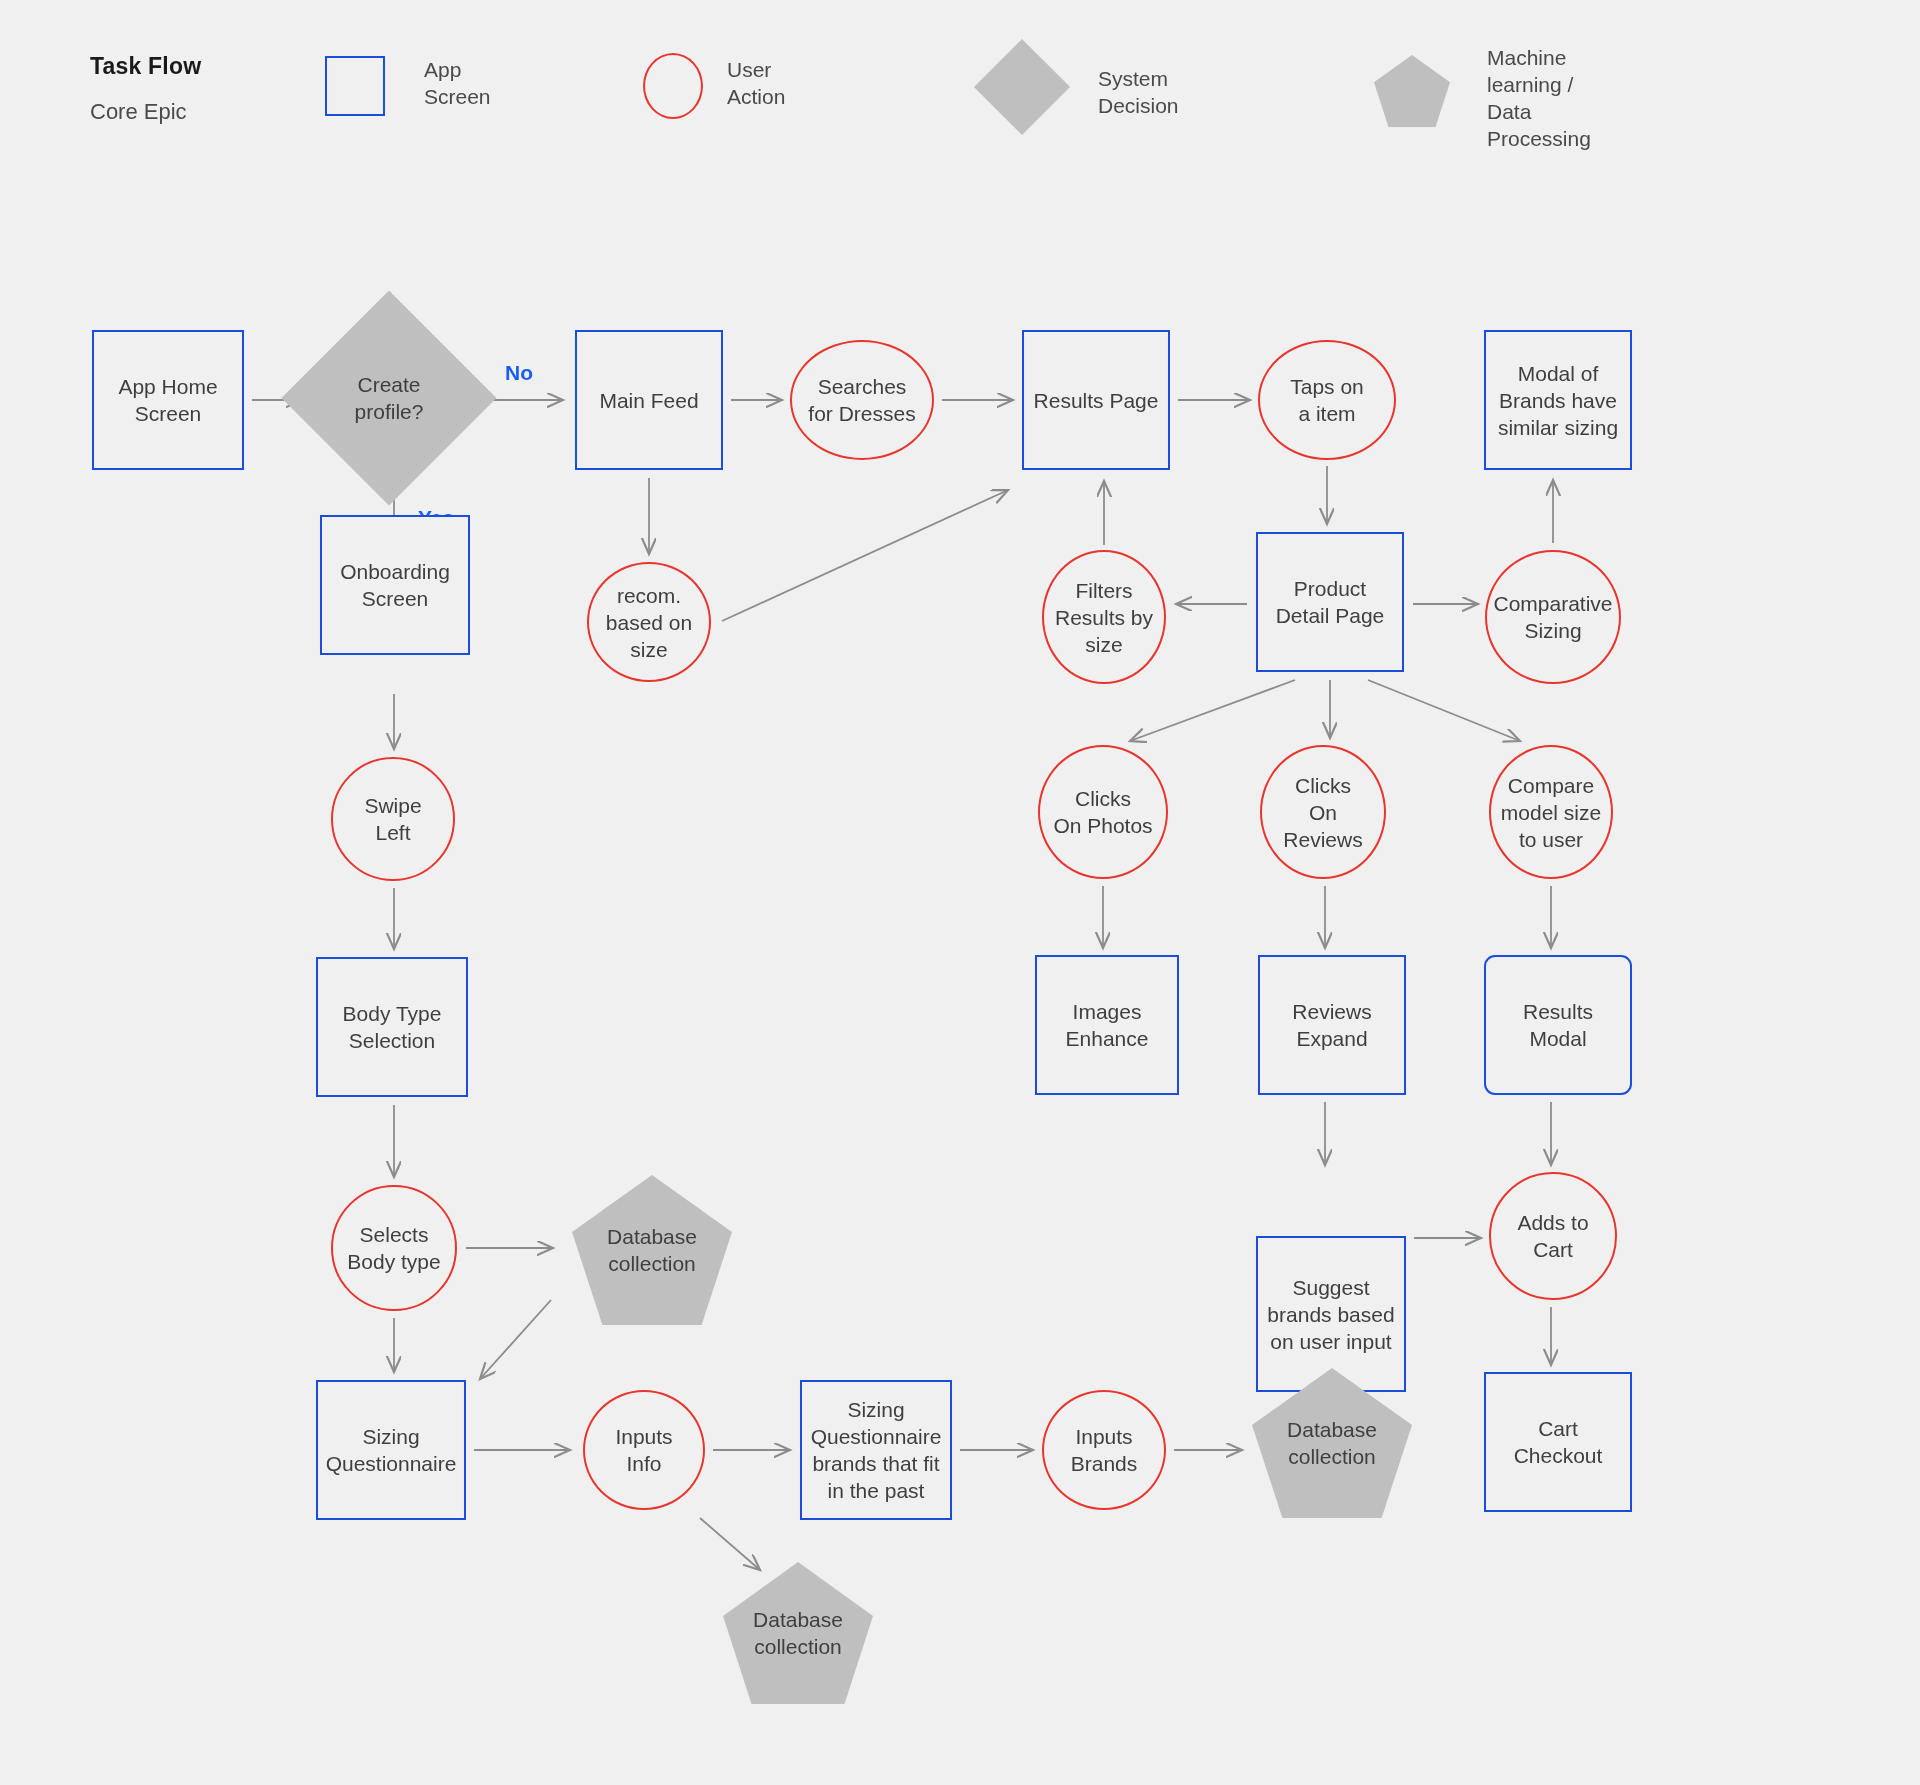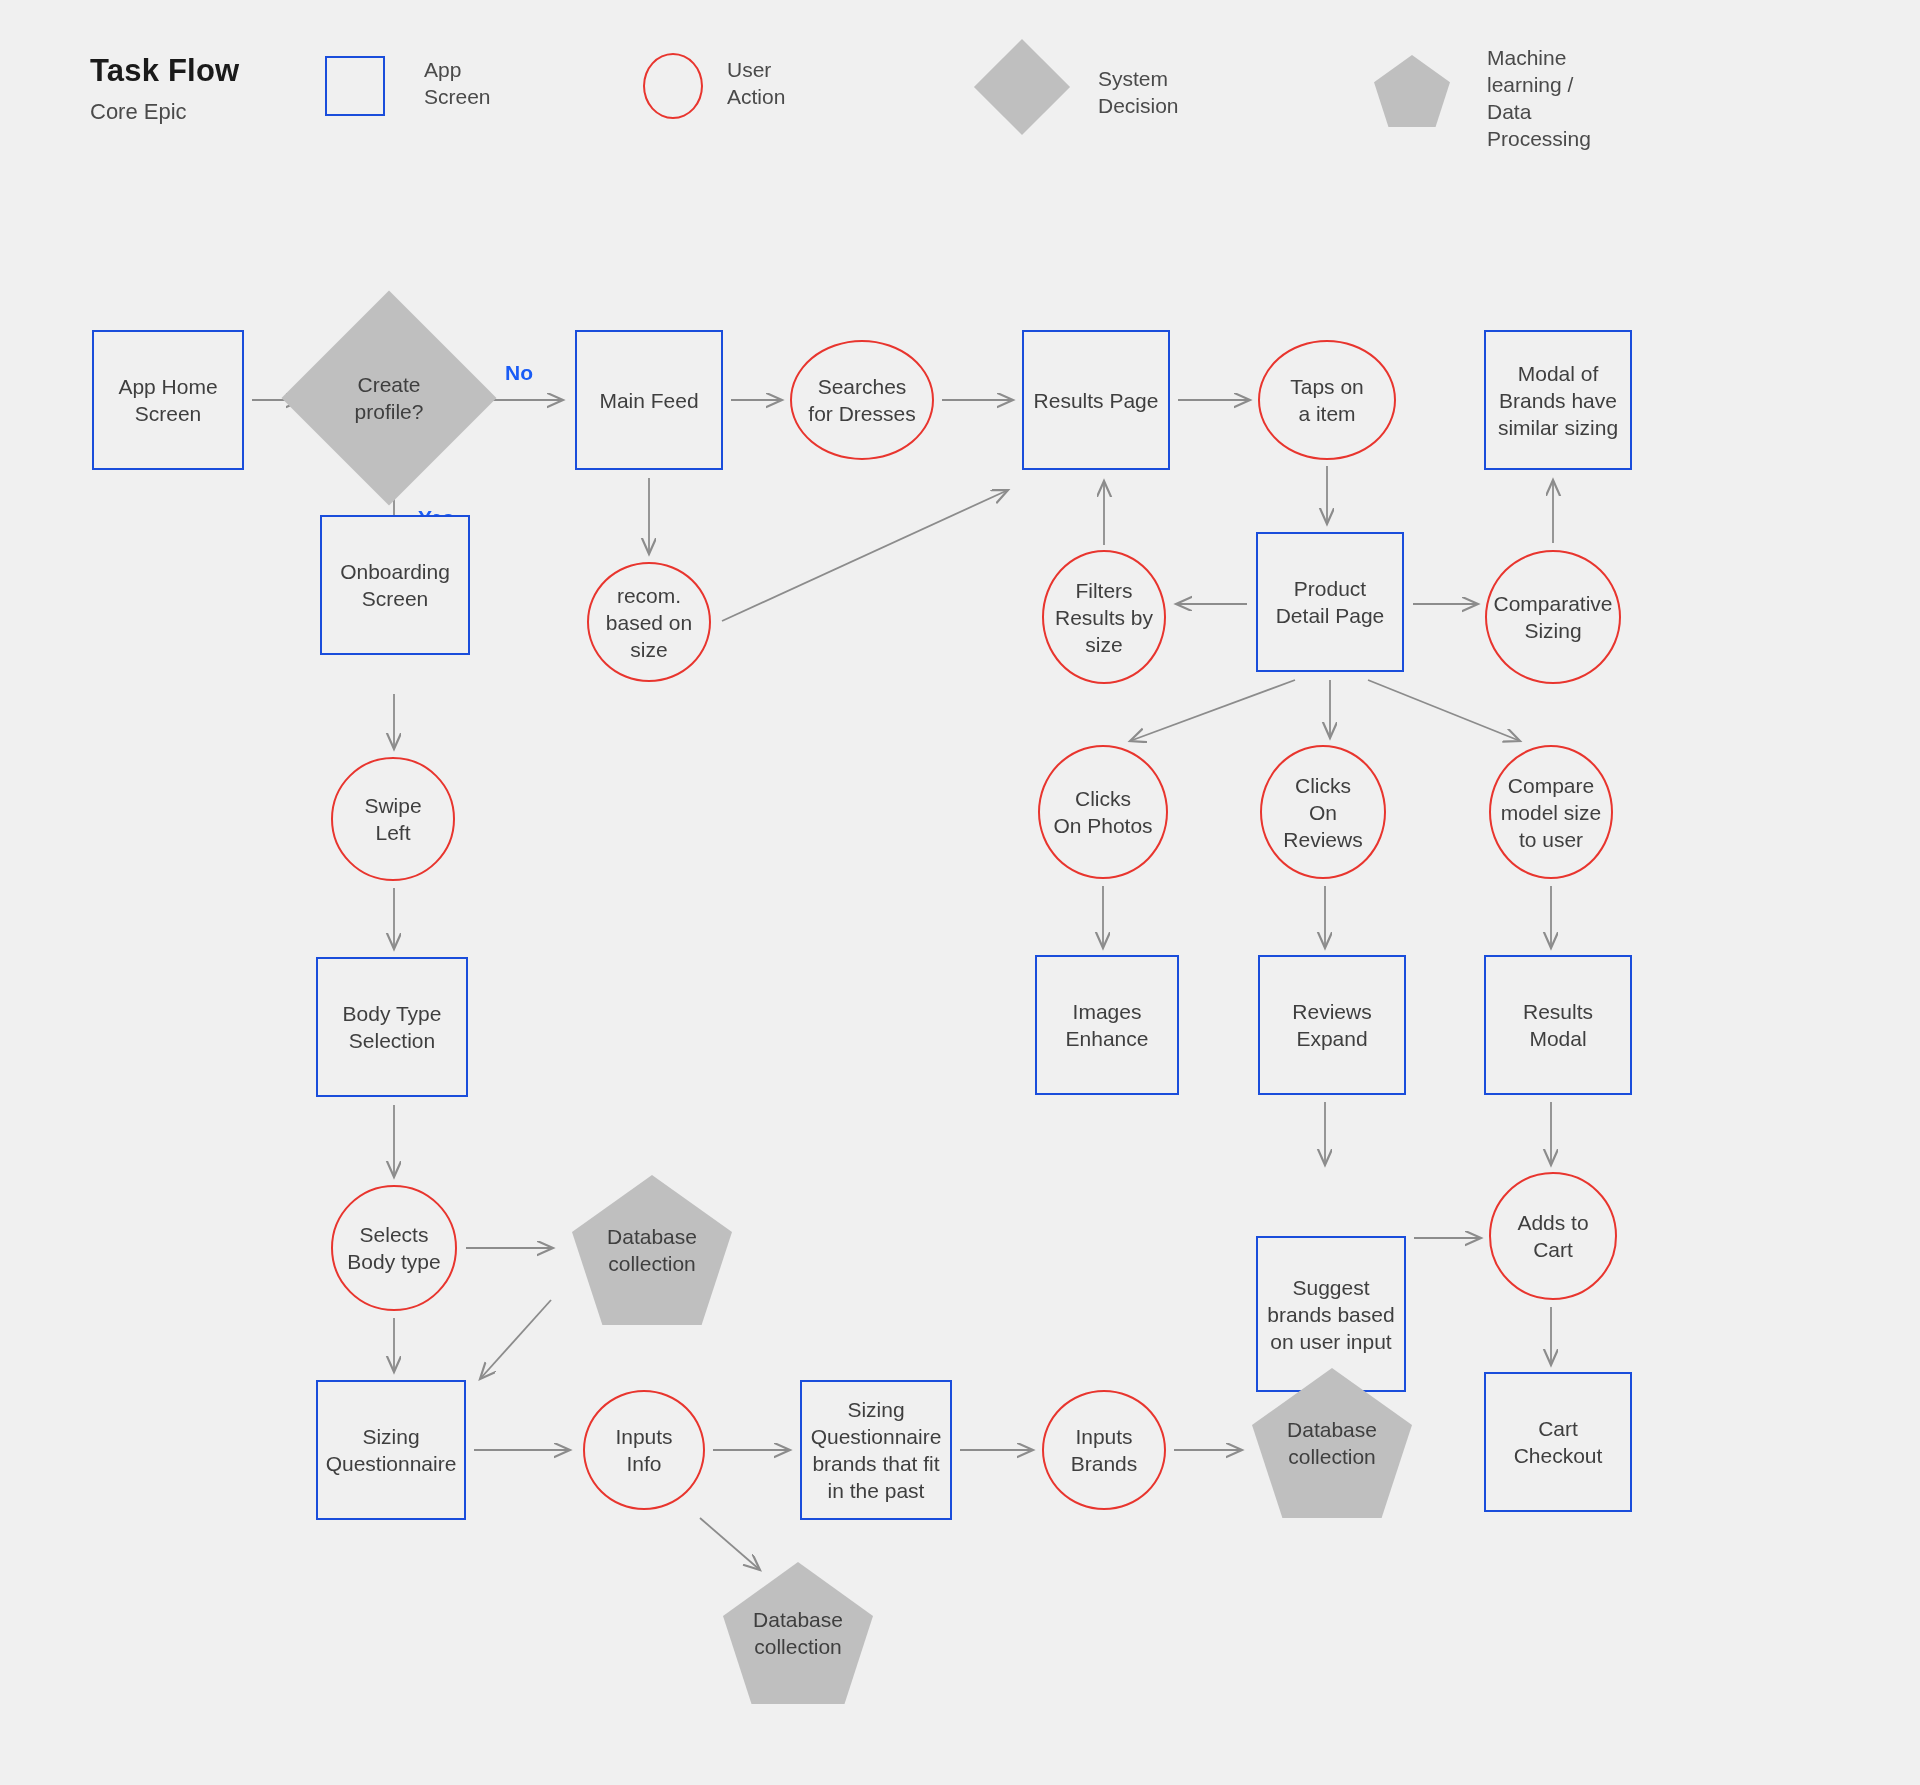--- a/index.html
+++ b/index.html
@@ -9,21 +9,21 @@
     font-family:"Liberation Sans", sans-serif;
     color:#3f3f3f;
     position:relative;
     overflow:hidden;
   }
   #canvas{position:absolute;left:0;top:0;width:1920px;height:1785px;}
   #edges{position:absolute;left:0;top:0;width:1920px;height:1785px;pointer-events:none;}
 
   
   .legend{position:absolute;left:0;top:0;width:1920px;height:170px;}
-  .legend-title{position:absolute;left:90px;top:53px;font-size:31px;font-weight:bold;color:#1a1a1a;letter-spacing:.2px;}
+  .legend-title{position:absolute;left:90px;top:53px;font-size:23px;font-weight:bold;color:#1a1a1a;letter-spacing:.2px;}
   .legend-sub{position:absolute;left:90px;top:99px;font-size:22px;color:#4a4a4a;}
   .lg-item{position:absolute;}
   .lg-label{position:absolute;font-size:21px;line-height:27px;color:#4a4a4a;white-space:pre-line;}
 
   .lg-square{position:absolute;width:56px;height:56px;border:2px solid #1a4ddb;background:#f0f0f0;}
   .lg-circle{position:absolute;width:56px;height:62px;border:2px solid #e8352e;border-radius:50%;background:#f0f0f0;}
   .lg-diamond{position:absolute;width:68px;height:68px;background:#bfbfbf;transform:rotate(45deg);}
   .lg-pent{position:absolute;width:76px;height:72px;background:#bfbfbf;
     clip-path:polygon(50% 0%,100% 38%,81% 100%,19% 100%,0% 38%);}
 
@@ -224,21 +224,21 @@
   <div class="node n-screen" style="left:1035px;top:955px;width:144px;height:140px;">
       <span class="lbl">Images
 Enhance</span>
     </div>
 
   <div class="node n-screen" style="left:1258px;top:955px;width:148px;height:140px;">
       <span class="lbl">Reviews
 Expand</span>
     </div>
 
-  <div class="node n-screen" style="left:1484px;top:955px;width:148px;height:140px;">
+  <div class="node n-screen" style="left:1484px;top:955px;width:148px;height:140px;border-radius:11px;">
       <span class="lbl">Results
 Modal</span>
     </div>
 
   <div class="node n-action" style="left:331px;top:1185px;width:126px;height:126px;">
       <span class="lbl">Selects
 Body type</span>
     </div>
 
   <div class="node n-ml" style="left:572px;top:1175px;width:160px;height:150px;">

